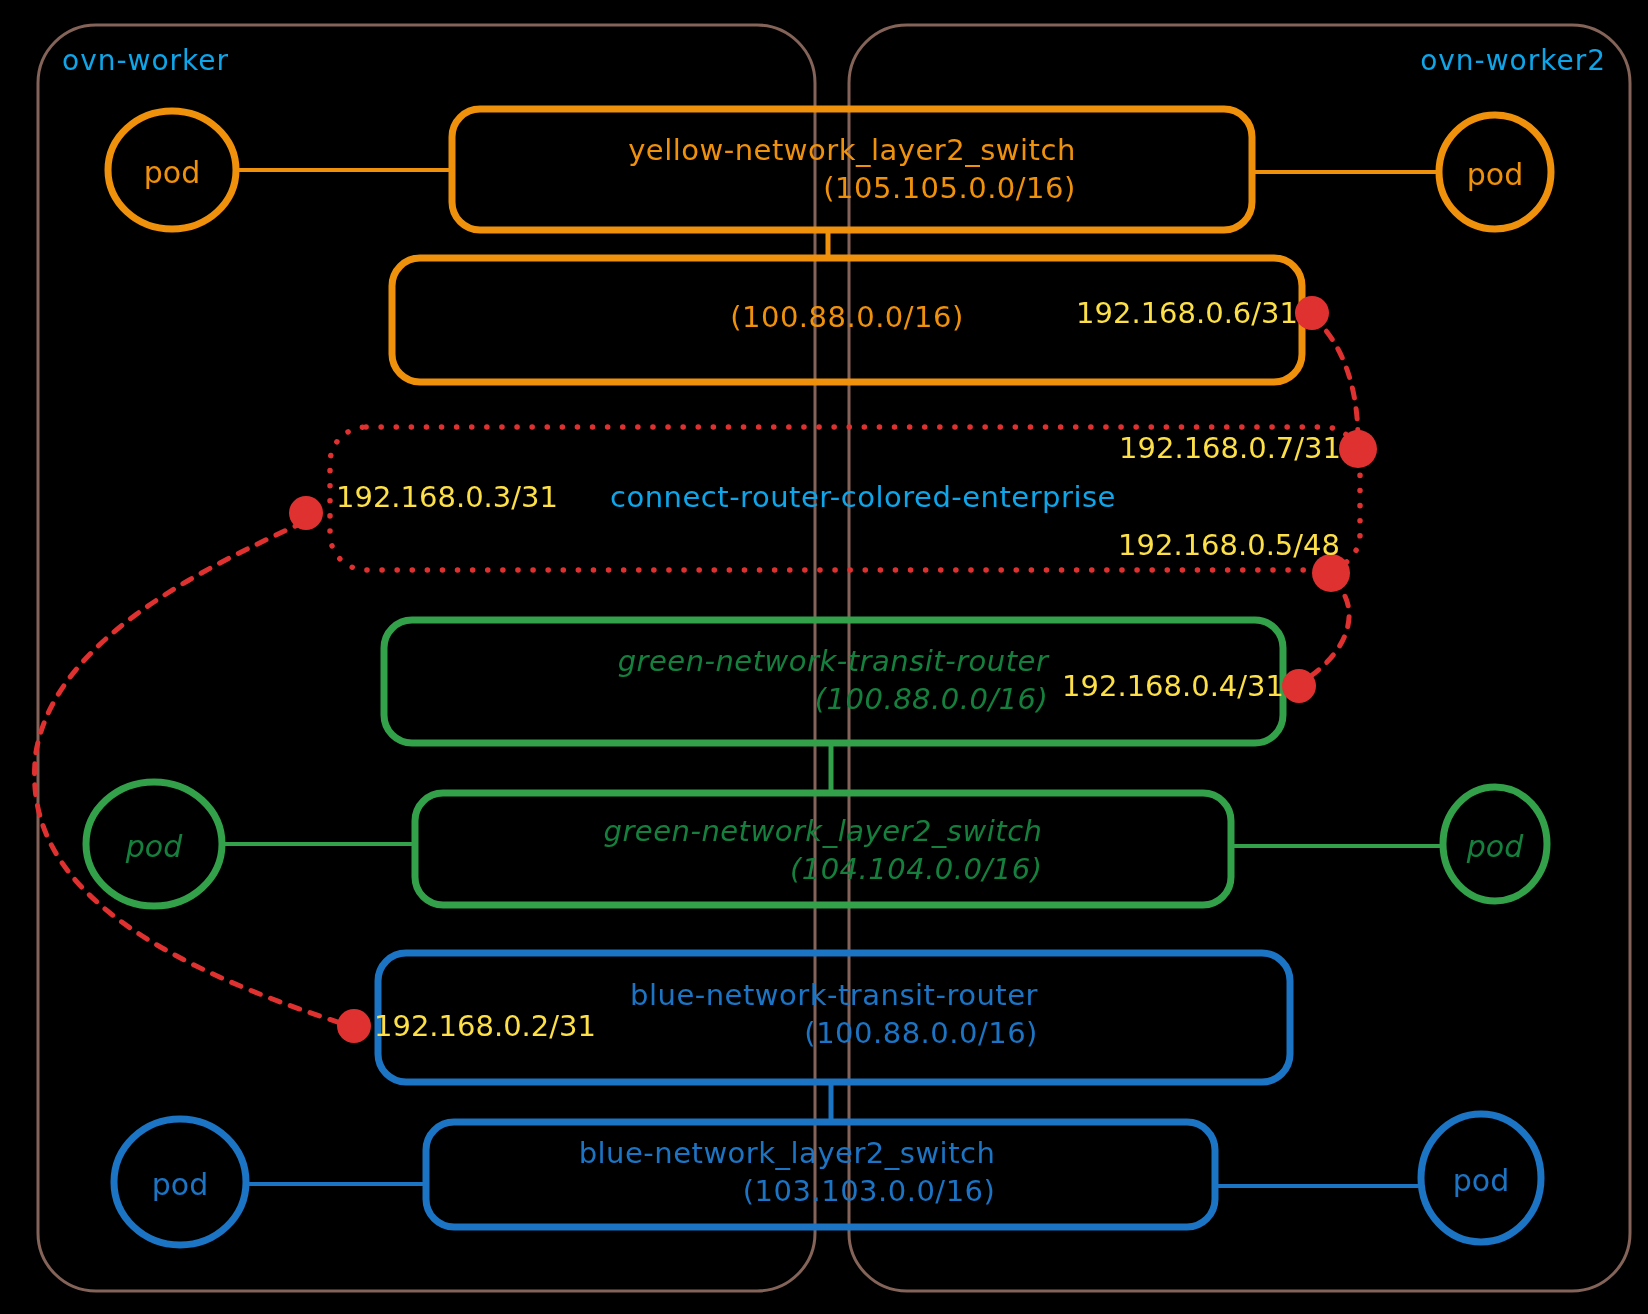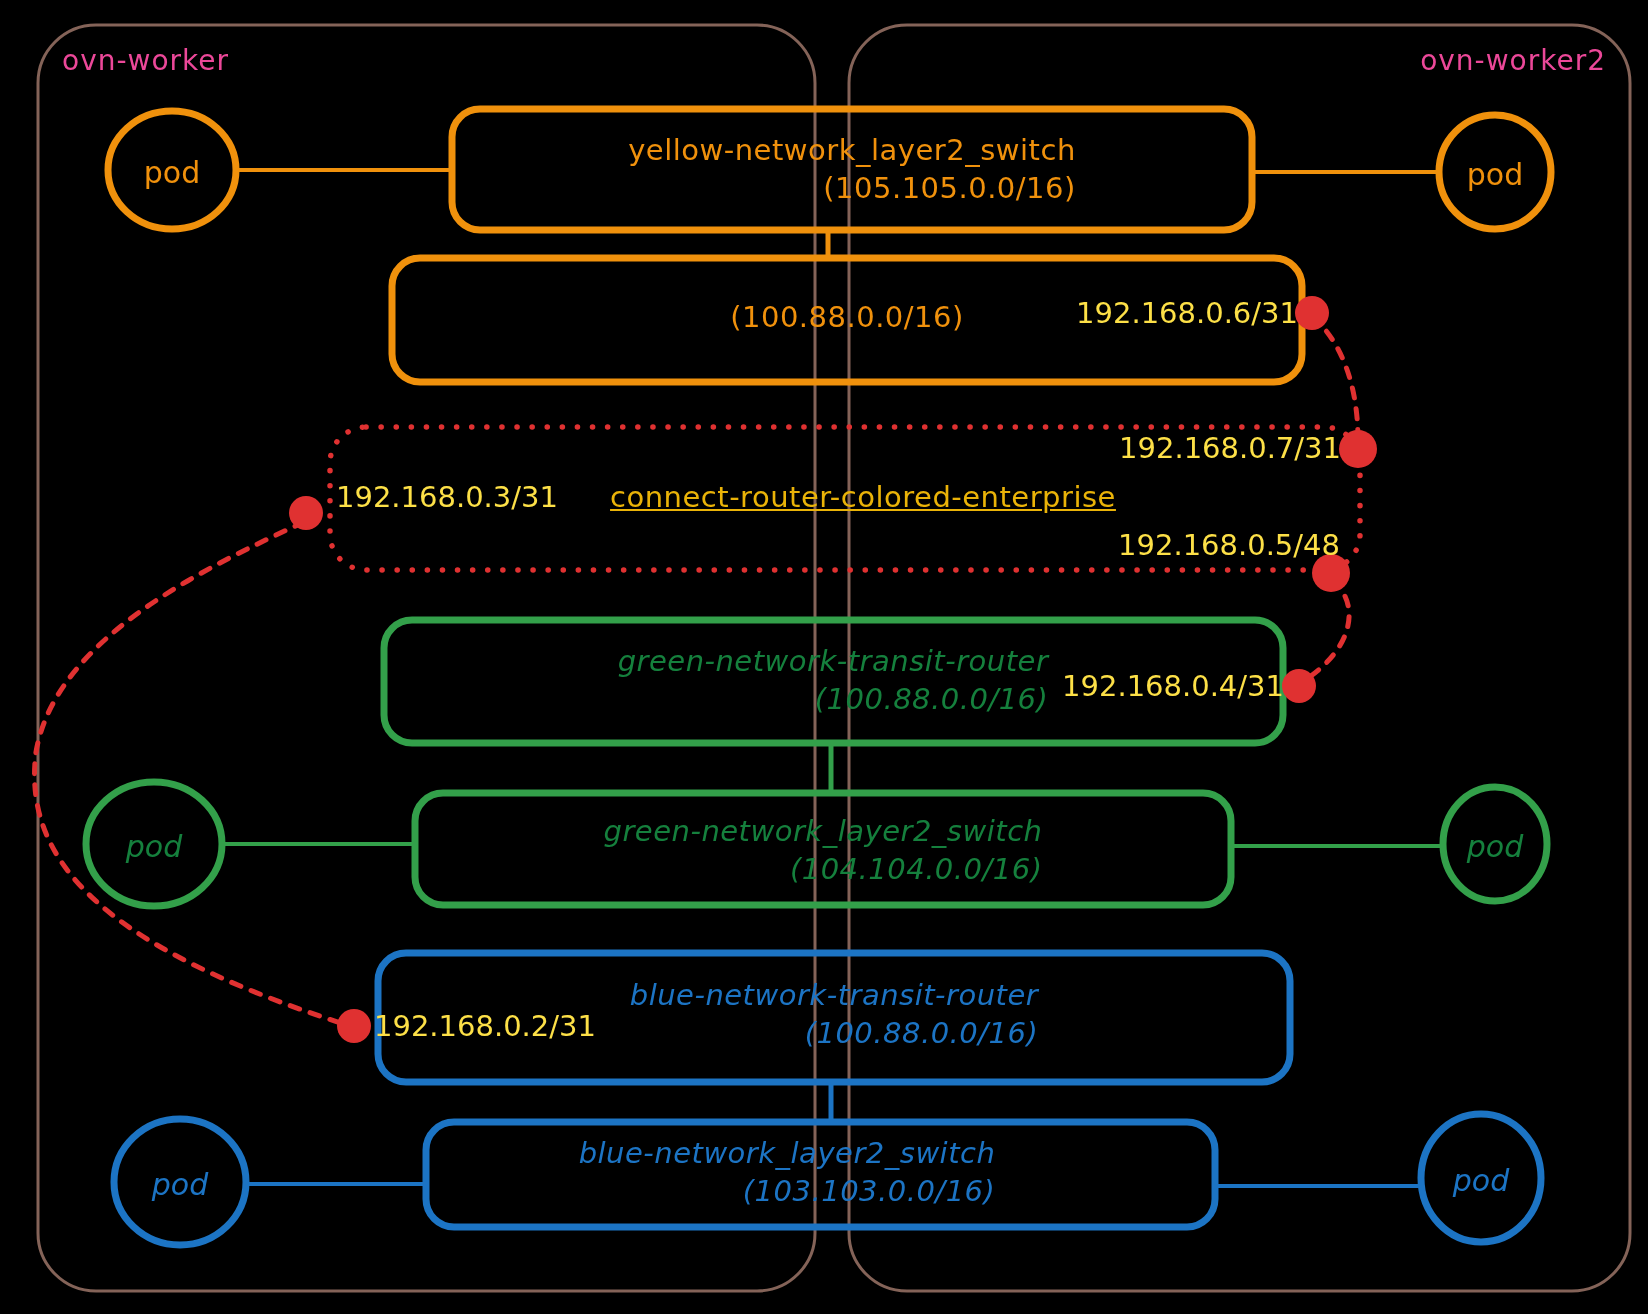--- a/index.html
+++ b/index.html
@@ -6,41 +6,41 @@
   .canvas {
     position: relative;
     width: 1648px;
     height: 1314px;
     background: #000;
     overflow: hidden;
     font-family: "DejaVu Sans", "Liberation Sans", sans-serif;
   }
   .layer { position: absolute; left: 0; top: 0; }
   .txt { position: absolute; white-space: nowrap; }
-  .frame-label { font-size: 28px; color: #ec4899; letter-spacing: 1px; }
+  .frame-label { font-size: 28px; color: #0ea5e9; letter-spacing: 1px; }
   .node-label {
     transform: translate(-50%, -50%);
     text-align: right;
     font-size: 29px;
     line-height: 38px;
     letter-spacing: 0.5px;
   }
   .pod-label {
     transform: translate(-50%, -50%);
     font-size: 30px;
   }
   .ip-label {
     color: #fde047;
     font-size: 29px;
     transform: translateY(-50%);
   }
   .orange { color: #f0910c; }
   .green  { color: #15803d; font-style: italic; }
-  .blue   { color: #1c74c4; font-style: italic; }
-  .red    { color: #eab308; text-decoration: underline; }
+  .blue   { color: #1c74c4; }
+  .red    { color: #0ea5e9; }
 </style>
 </head>
 <body>
 
 <div class="canvas">
 
   <svg class="layer" width="1648" height="1314" viewBox="0 0 1648 1314">
 
     <rect x="38" y="25" width="777" height="1266" rx="58" fill="none" stroke="#846358" stroke-width="3"></rect>
     <rect x="849" y="25" width="781" height="1266" rx="58" fill="none" stroke="#846358" stroke-width="3"></rect>

